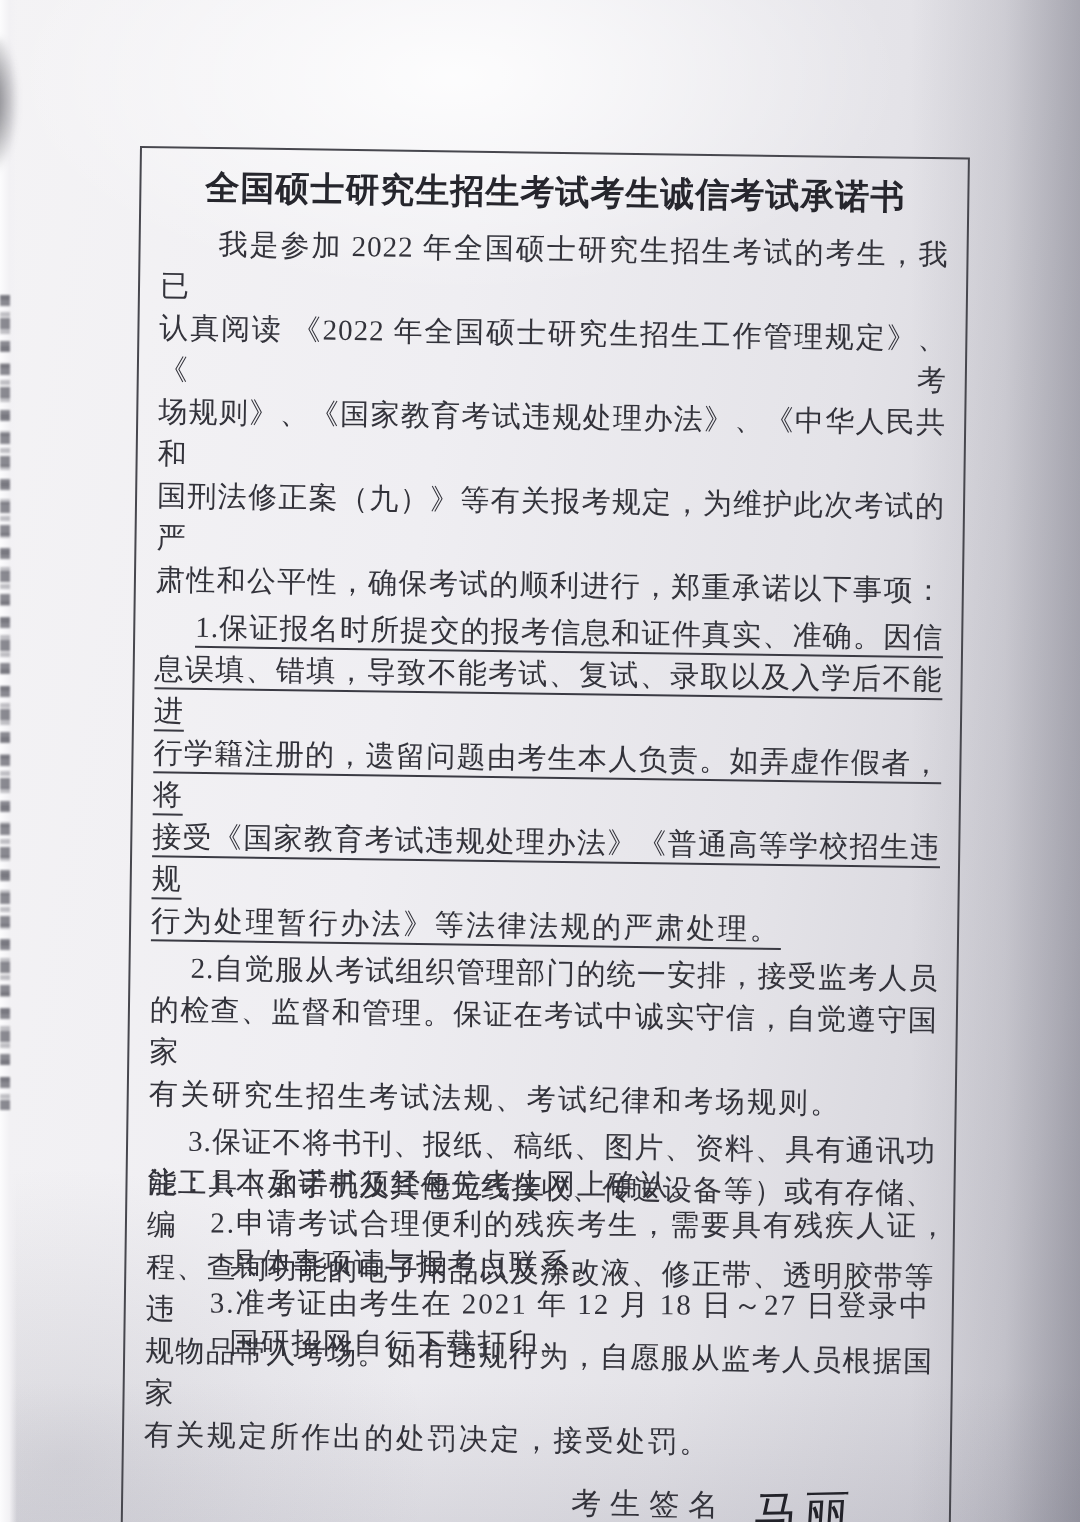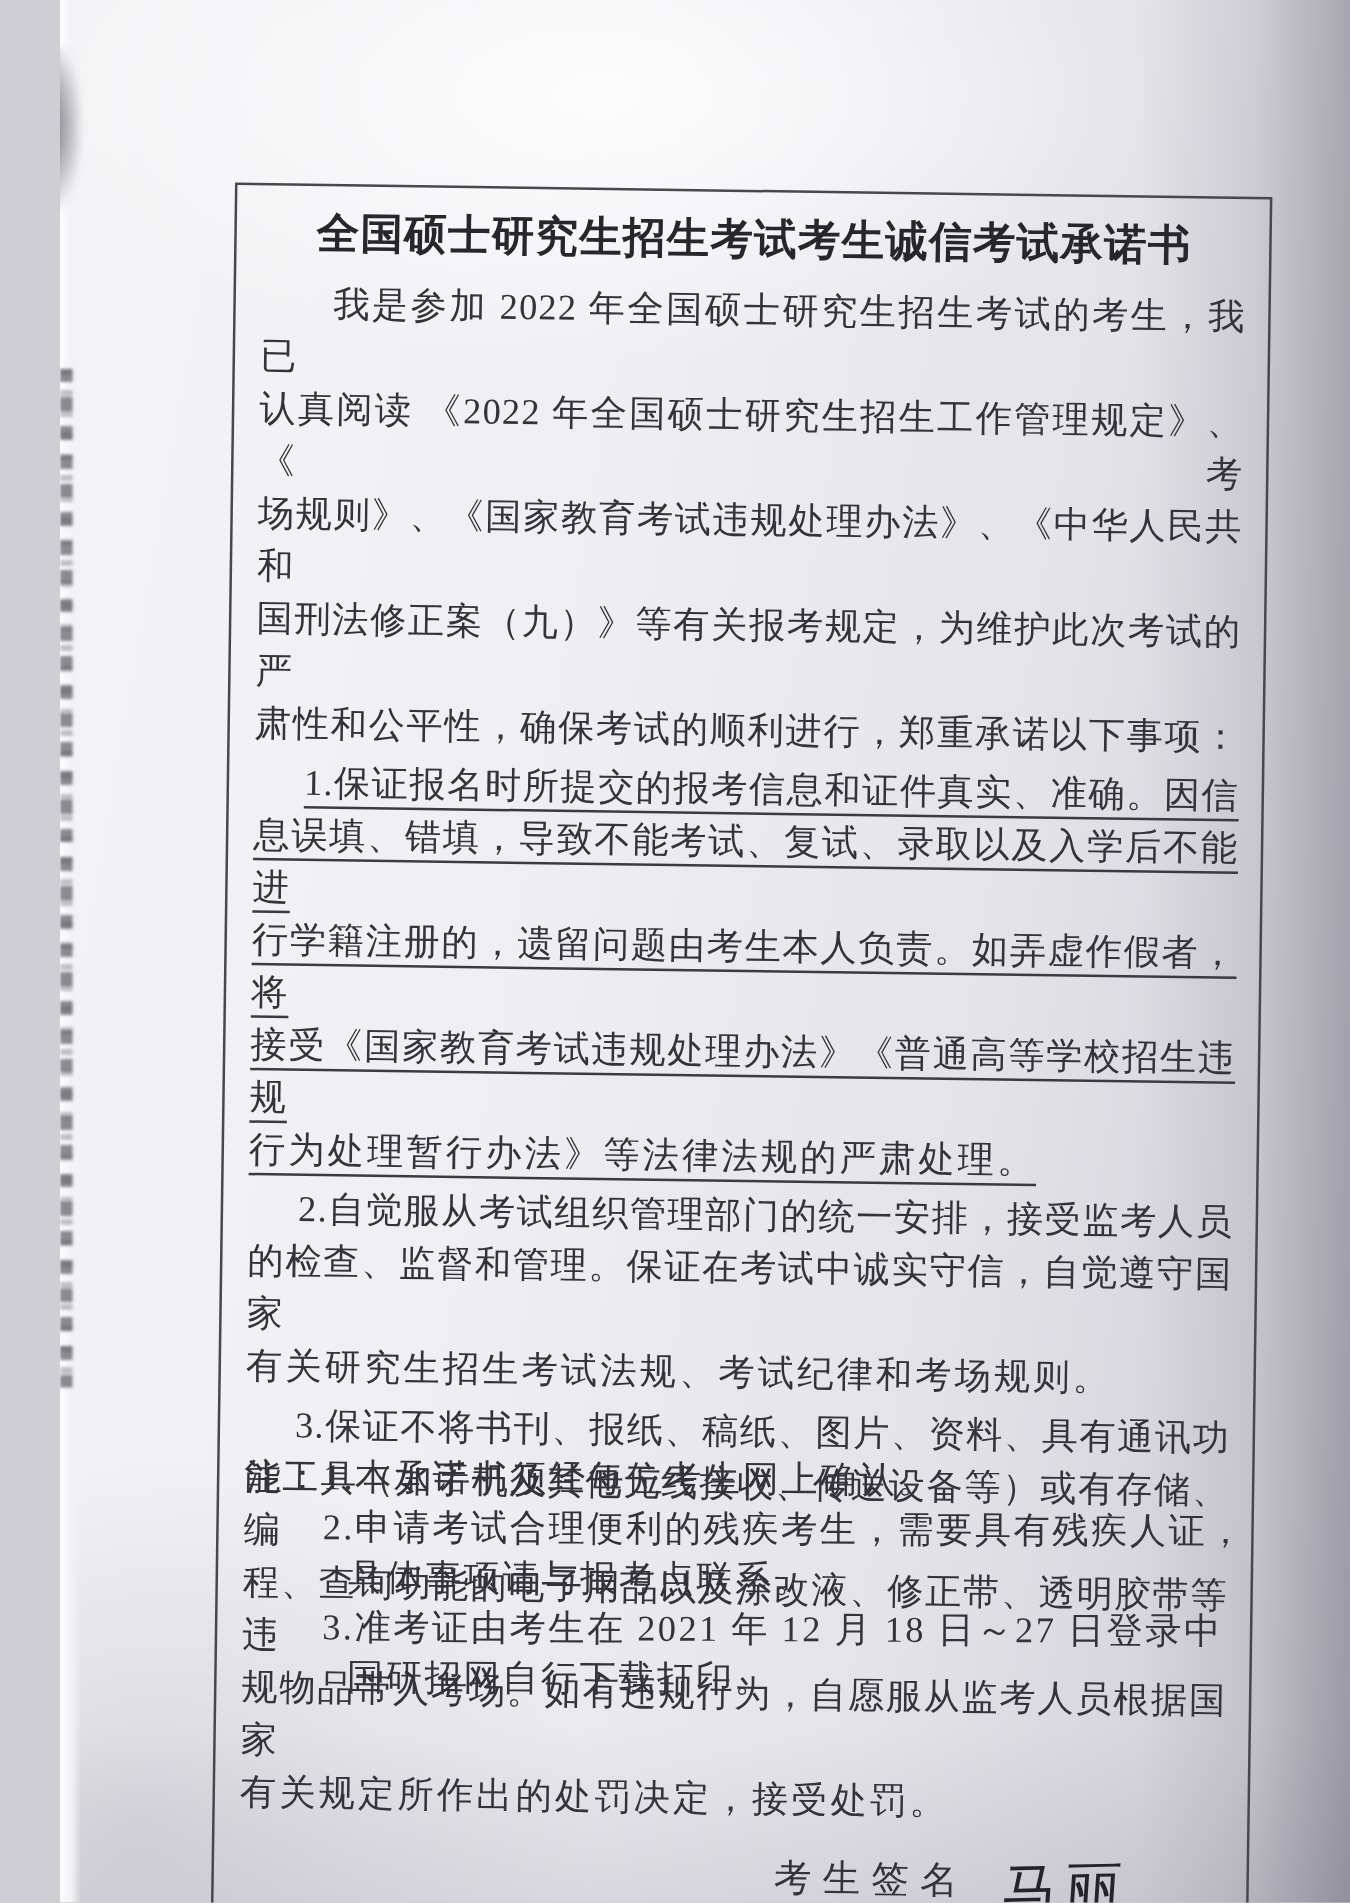--- a/index.html
+++ b/index.html
@@ -10,21 +10,20 @@
     background: #cfced5;
   }
   .photo {
     position: absolute; inset: 0; overflow: hidden;
     background:
       radial-gradient(ellipse 620px 300px at 42% 5%, rgba(255,255,255,.85), rgba(255,255,255,0) 72%),
       linear-gradient(to left, rgba(76,76,92,.36) 0px, rgba(76,76,92,.12) 75px, rgba(76,76,92,0) 170px),
       linear-gradient(to top, rgba(110,110,128,.14) 0px, rgba(110,110,128,0) 140px),
       radial-gradient(ellipse 520px 420px at 6% 96%, rgba(95,95,112,.17), rgba(95,95,112,0) 70%),
       linear-gradient(100deg, #f4f3f5 0%, #efeef2 38%, #e4e3e8 68%, #d2d1d8 92%, #c4c3cb 100%);
-    margin-left: 48px;
   }
   
   .adjacent-page {
     position: absolute; left: 0; top: 0; width: 17px; height: 100%;
     background: linear-gradient(to right, #fcfcfd 0%, #f2f1f4 55%, rgba(236,234,239,0) 100%);
   }
   .edge-glyphs {
     position: absolute; left: 0; top: 295px; width: 10px; height: 815px;
     background:
       repeating-linear-gradient(to bottom, rgba(52,52,63,.70) 0 11px, rgba(52,52,63,0) 11px 23px),

